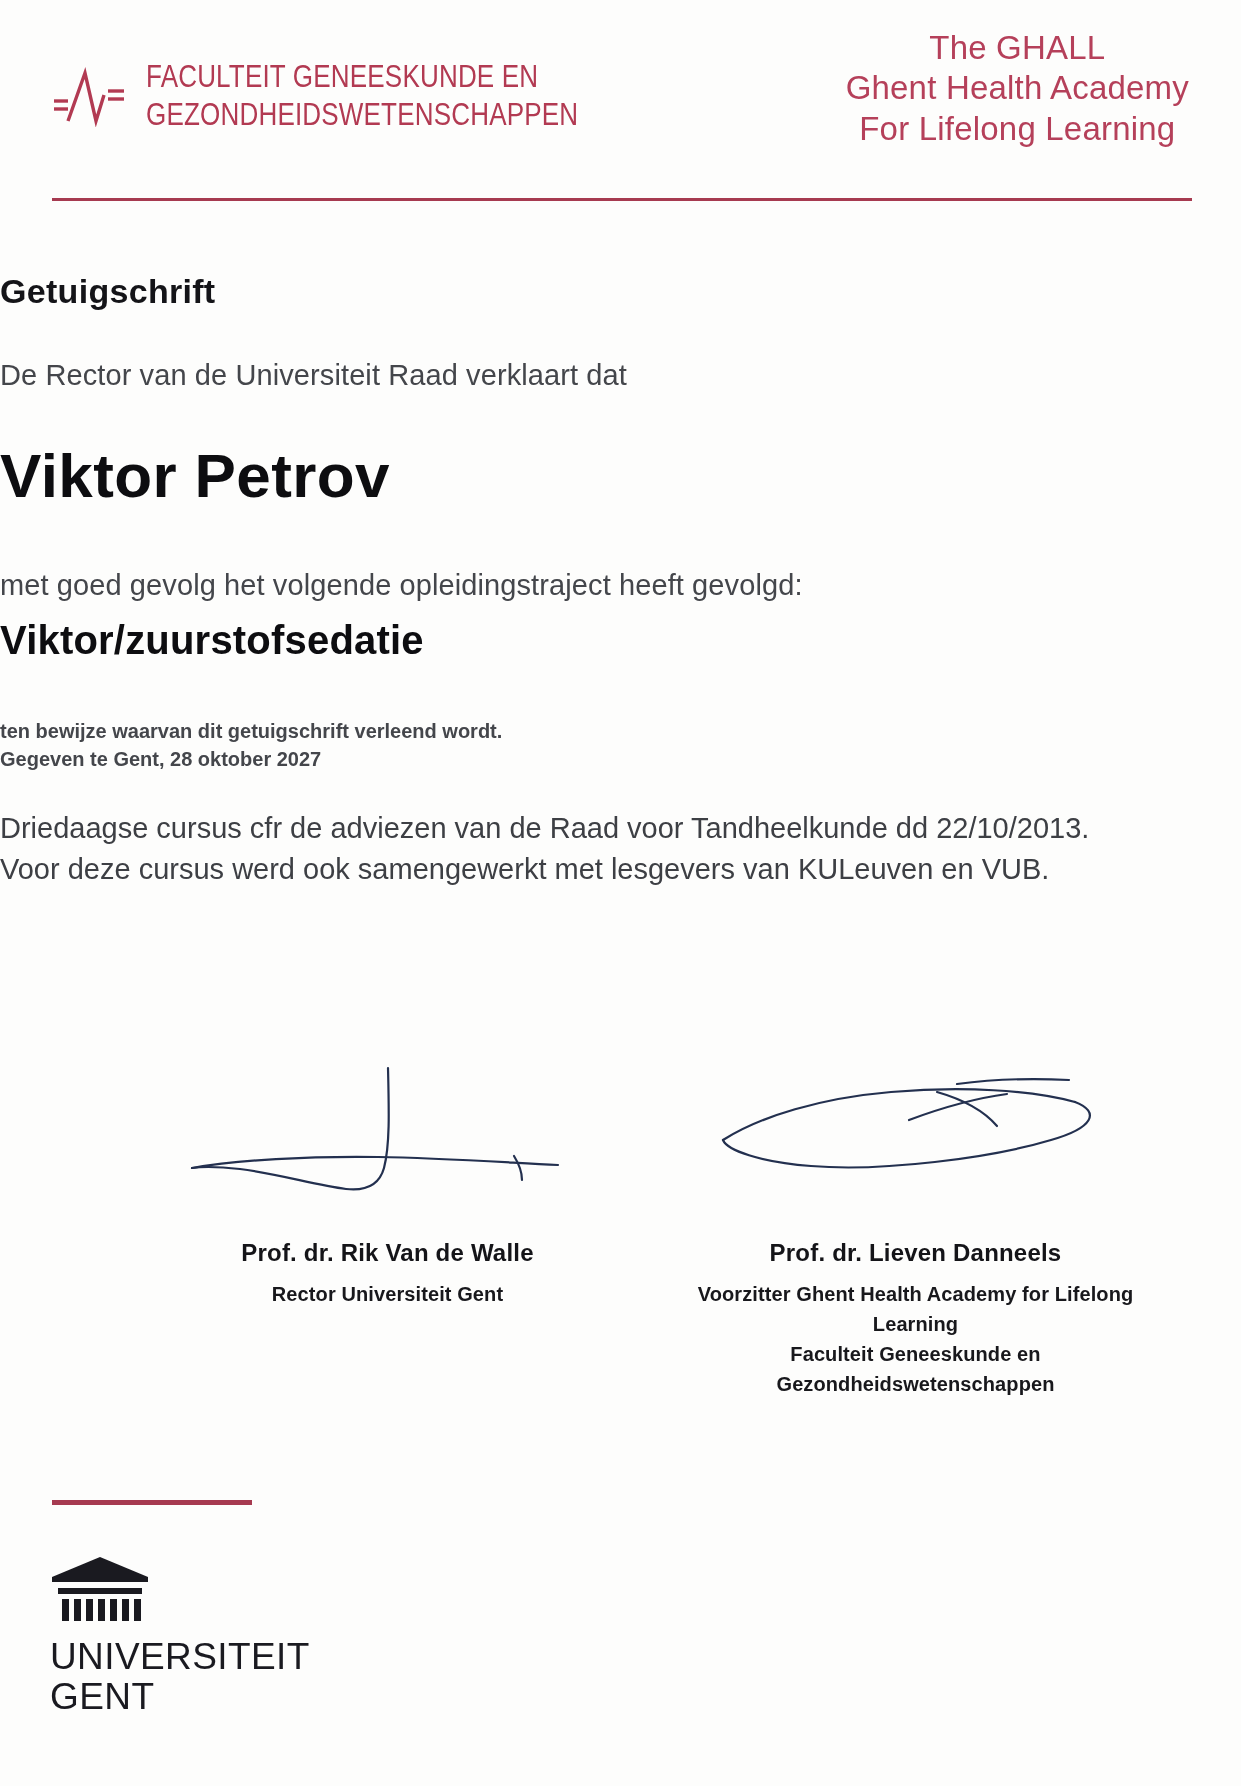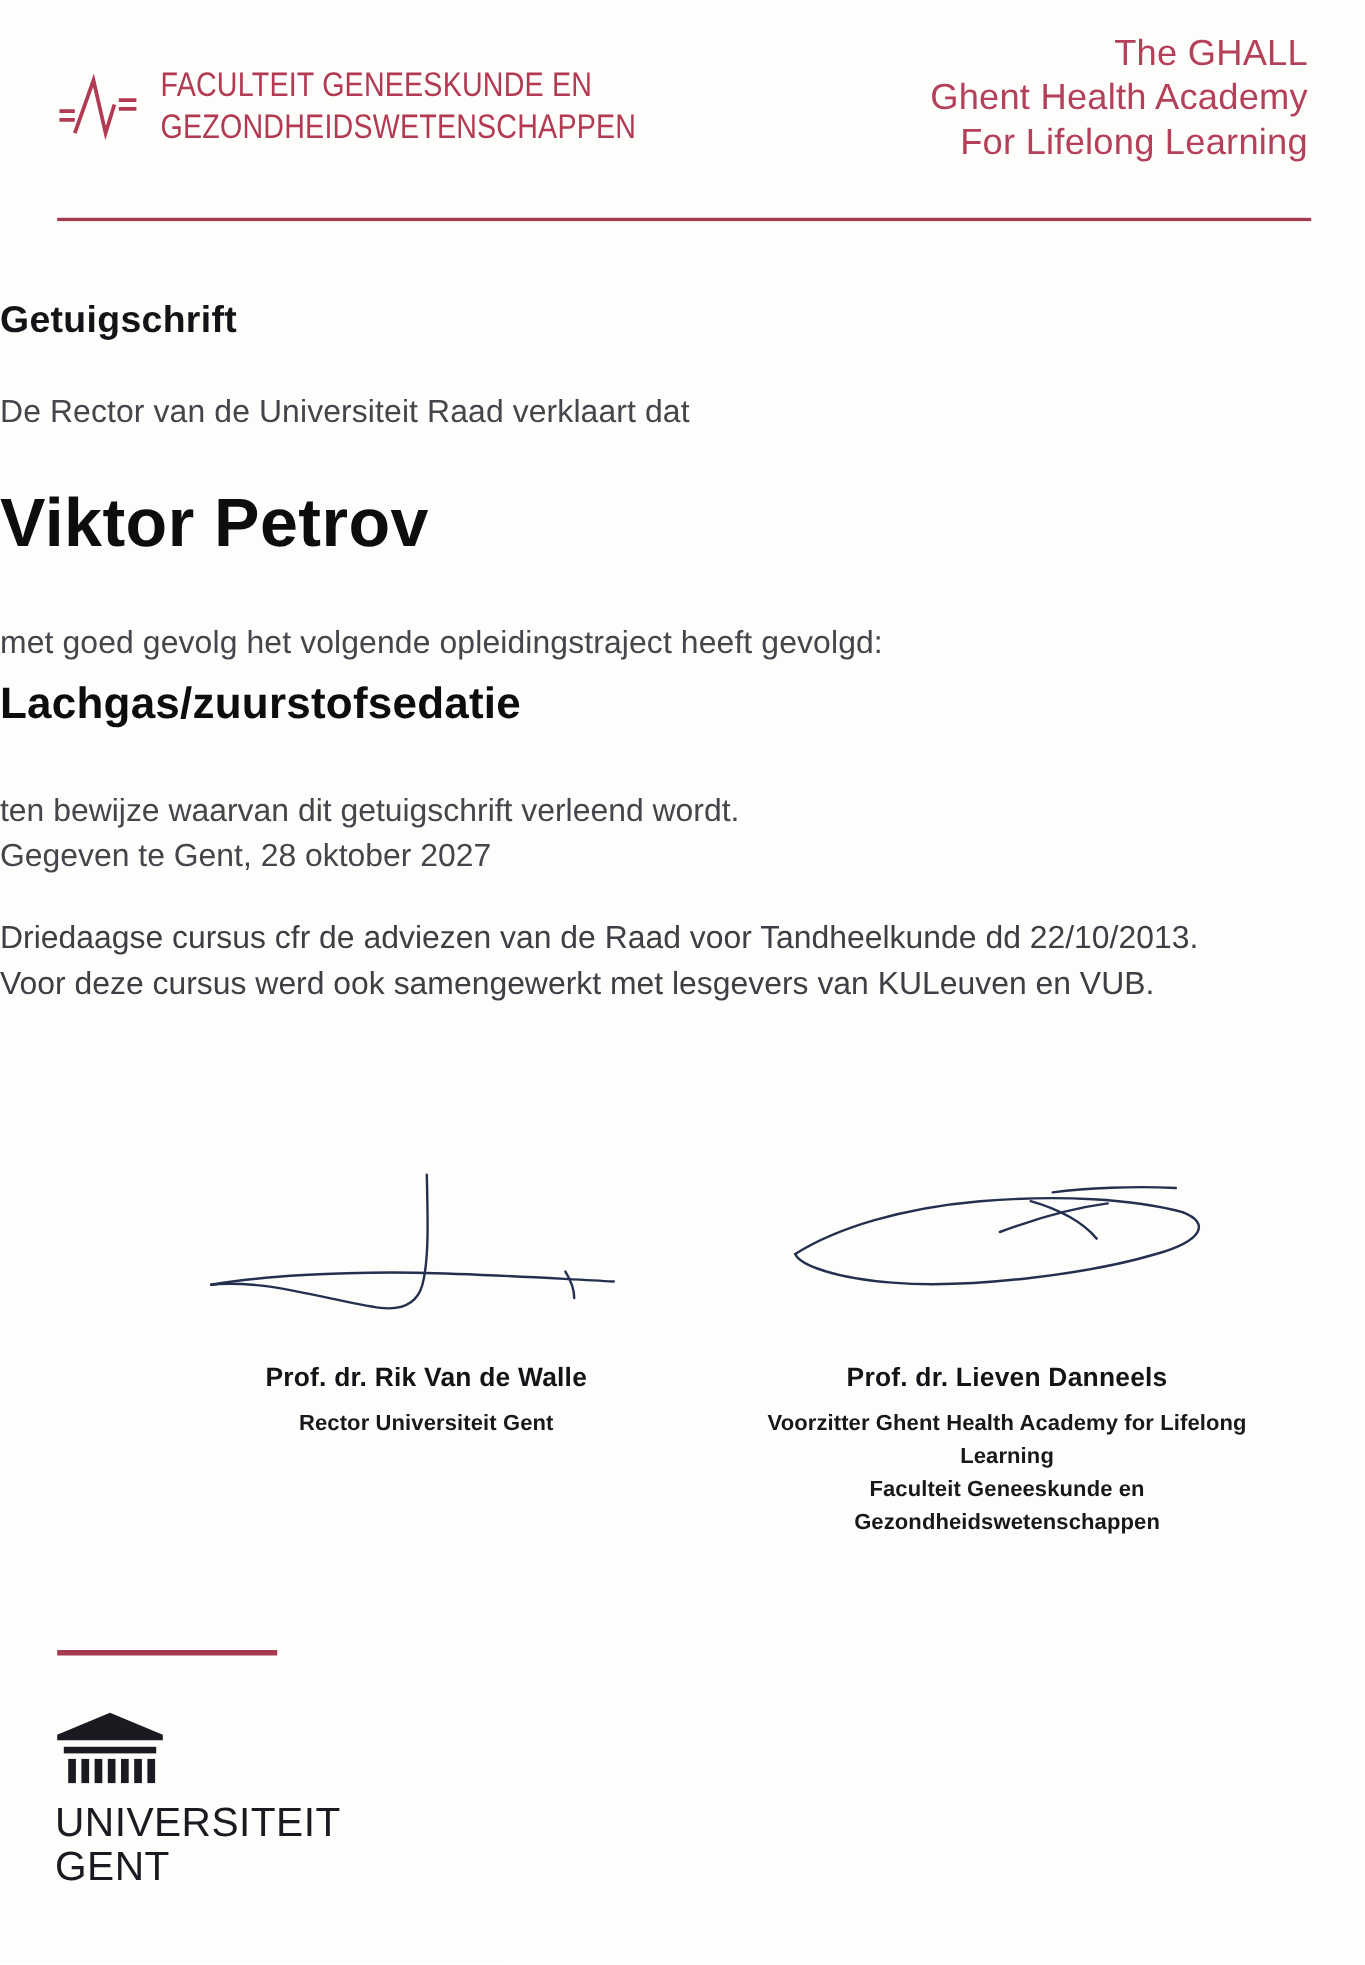--- a/index.html
+++ b/index.html
@@ -50,21 +50,21 @@
     transform: scaleX(0.84);
     transform-origin: left center;
     white-space: nowrap;
   }
   .fac-text .l1, .fac-text .l2 { display: block; }
 
   .ghall {
     position: absolute;
     right: 52px;
     top: 28px;
-    text-align: right;
+    text-align: center;
     color: #b5405a;
     font-size: 33px;
     line-height: 1.22;
     font-weight: 400;
     letter-spacing: 0.2px;
   }
   .ghall span { display: block; white-space: nowrap; }
 
   .rule-top {
     position: absolute;
@@ -111,24 +111,25 @@
     letter-spacing: 0.1px;
   }
   .program {
     font-size: 40px;
     font-weight: bold;
     margin-top: 16px;
     letter-spacing: 0.2px;
     color: #0d0d10;
   }
   .attest {
-    font-size: 29px;
+    font-size: 20px;
     margin-top: 54px;
     color: #44464b;
     line-height: 1.42;
+    font-weight: bold;
   }
   .attest span { display: block; }
   .note {
     font-size: 29px;
     margin-top: 34px;
     color: #3d3f44;
     line-height: 1.42;
   }
   .note span { display: block; }
 
@@ -229,21 +230,21 @@
     </div>
 
     <div class="rule-top"></div>
   </div>
 
   <div class="body">
     <div class="doc-title">Getuigschrift</div>
     <div class="declaration">De Rector van de Universiteit Raad verklaart dat</div>
     <div class="recipient">Viktor Petrov</div>
     <div class="program-intro">met goed gevolg het volgende opleidingstraject heeft gevolgd:</div>
-    <div class="program">Lachgas/zuurstofsedatie</div>
+    <div class="program">Viktor/zuurstofsedatie</div>
     <div class="attest">
       <span>ten bewijze waarvan dit getuigschrift verleend wordt.</span>
       <span>Gegeven te Gent, 28 oktober 2027</span>
     </div>
     <div class="note">
       <span>Driedaagse cursus cfr de adviezen van de Raad voor Tandheelkunde dd 22/10/2013.</span>
       <span>Voor deze cursus werd ook samengewerkt met lesgevers van KULeuven en VUB.</span>
     </div>
   </div>
 

